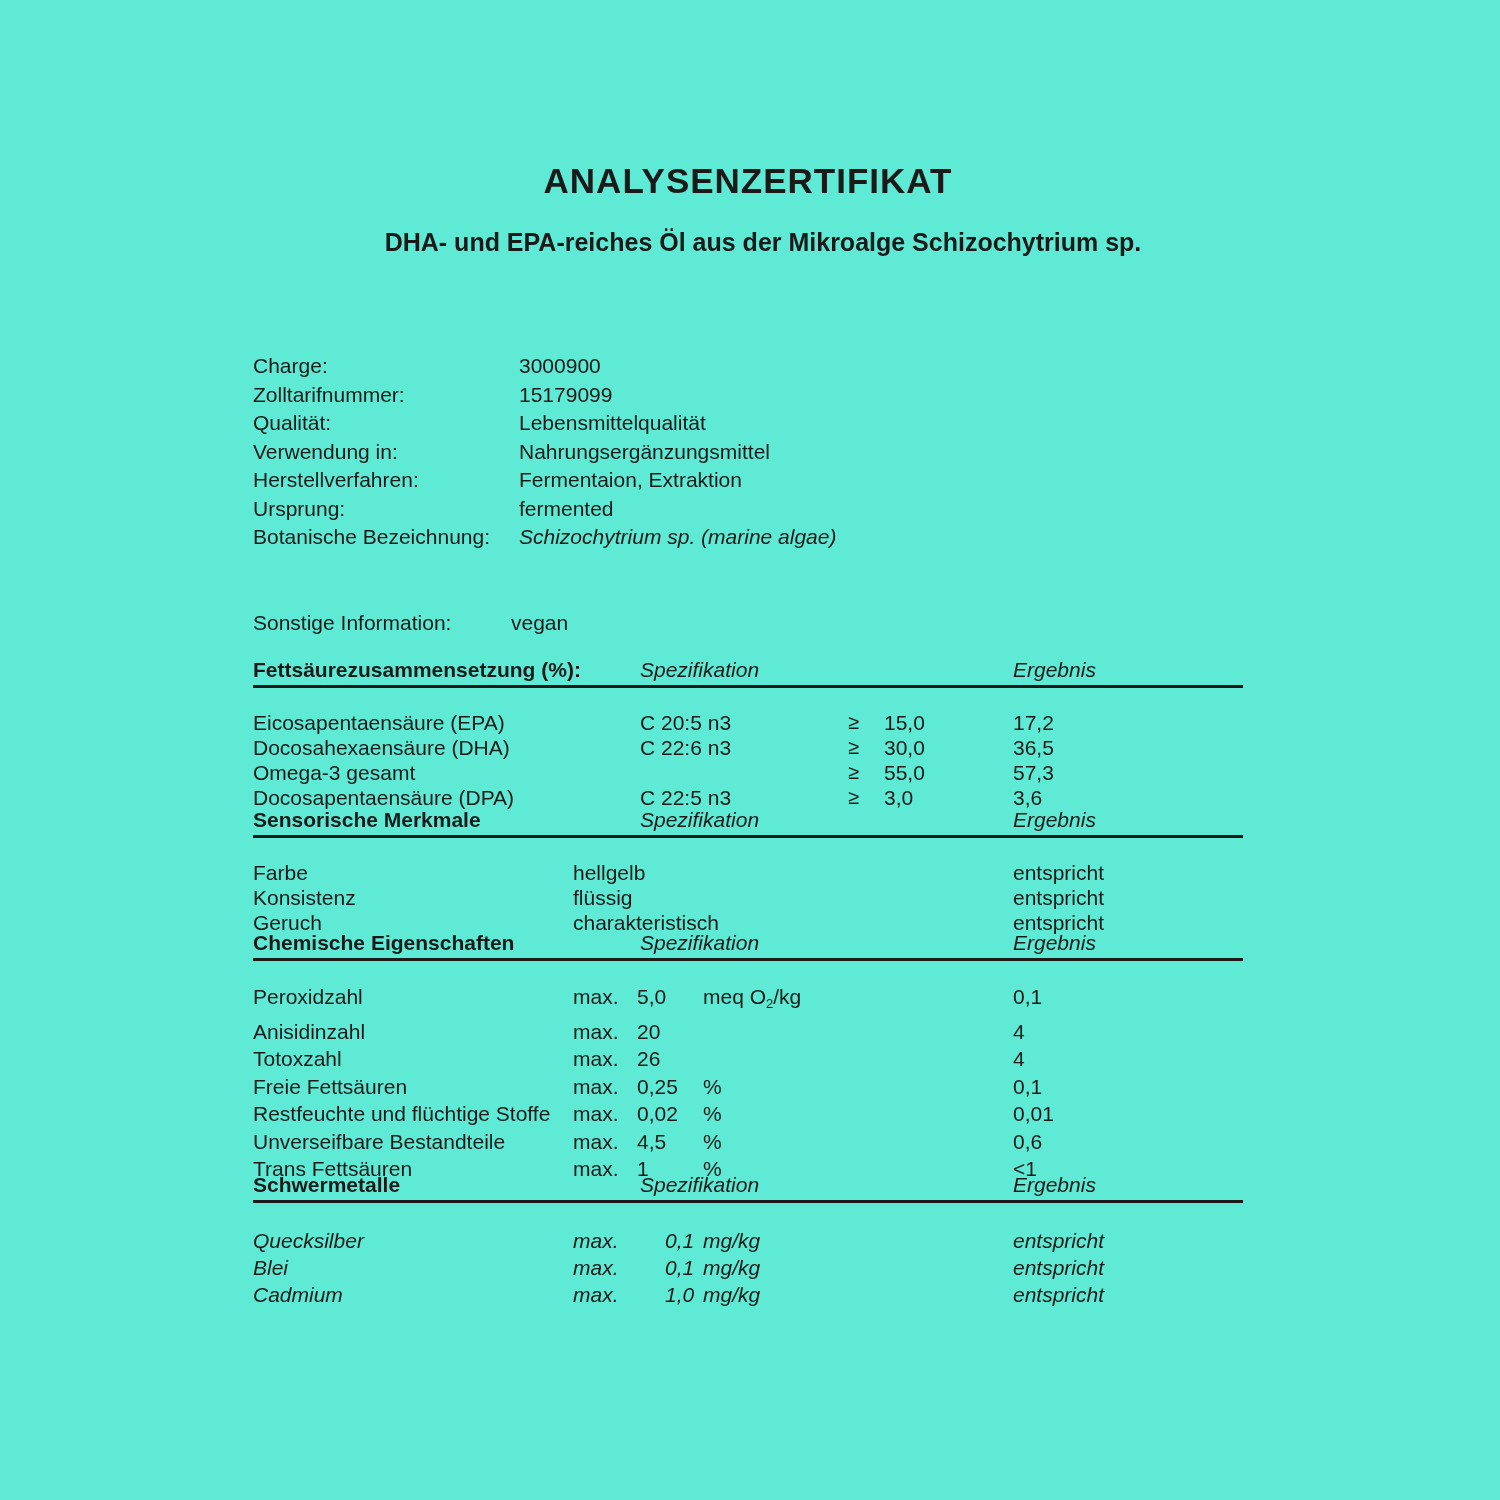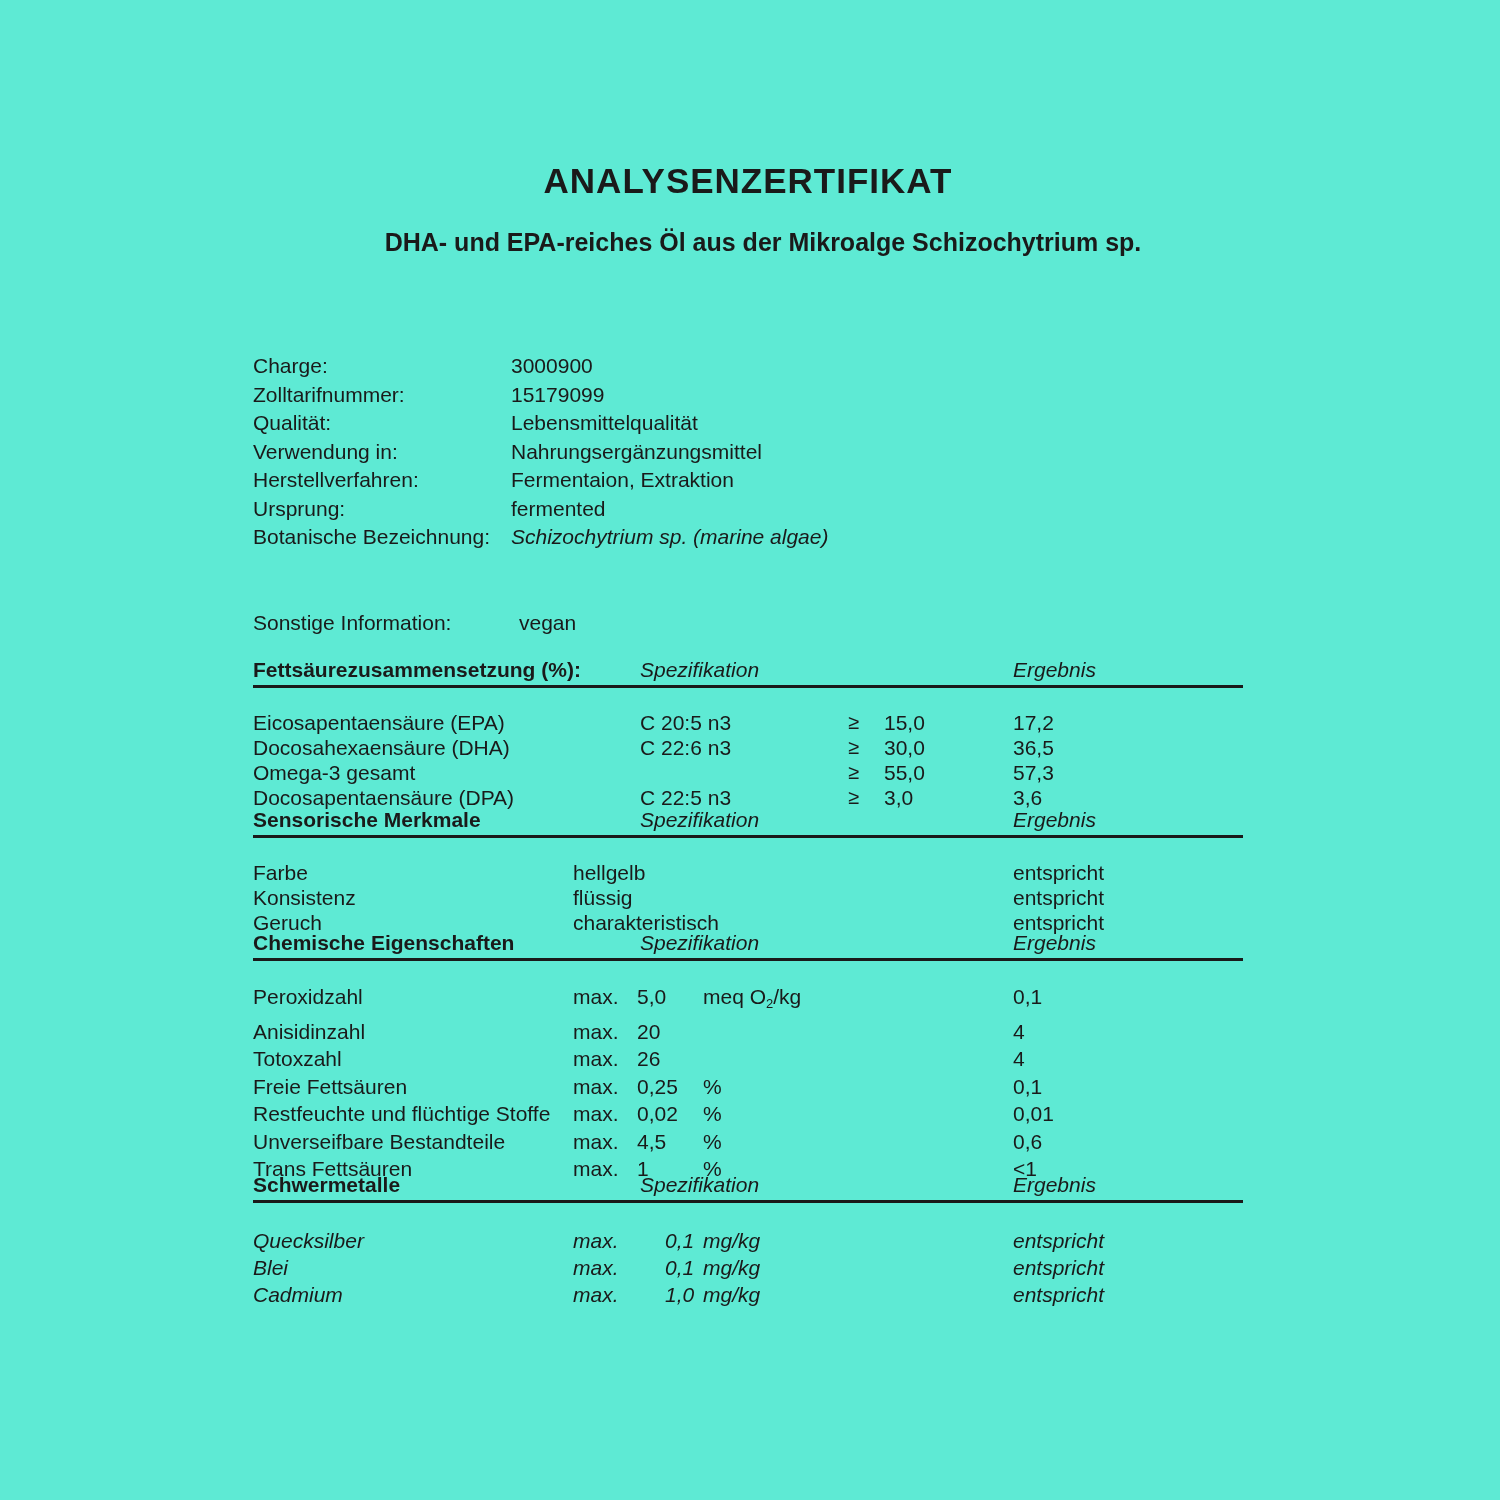--- a/index.html
+++ b/index.html
@@ -20,27 +20,27 @@
   }
   .subtitle {
     position: absolute; top: 227px; left: 15px; width: 100%; margin: 0;
     text-align: center; font-size: 25px; line-height: 30px; font-weight: 700;
   }
 
   .info {
     position: absolute; top: 352px; left: 0; width: 100%;
     font-size: 21px; line-height: 28.5px;
   }
-  .info-row { display: grid; grid-template-columns: 258px 1fr; }
+  .info-row { display: grid; grid-template-columns: 258px 1fr; gap: 8px; }
   .italic { font-style: italic; }
 
   .sonstige {
     position: absolute; top: 609px; left: 0; width: 100%;
     font-size: 21px; line-height: 28.5px;
-    display: grid; grid-template-columns: 258px 1fr; gap: 8px;
+    display: grid; grid-template-columns: 258px 1fr;
   }
 
   .sec { position: absolute; left: 0; width: 100%; font-size: 21px; }
   .sec-header {
     display: grid; grid-template-columns: 387px 373px 1fr;
     line-height: 26px; padding-bottom: 2px;
     border-bottom: 3px solid #1a1a1a;
   }
   .sec-title { font-weight: 700; }
   .col-head { font-style: italic; }

